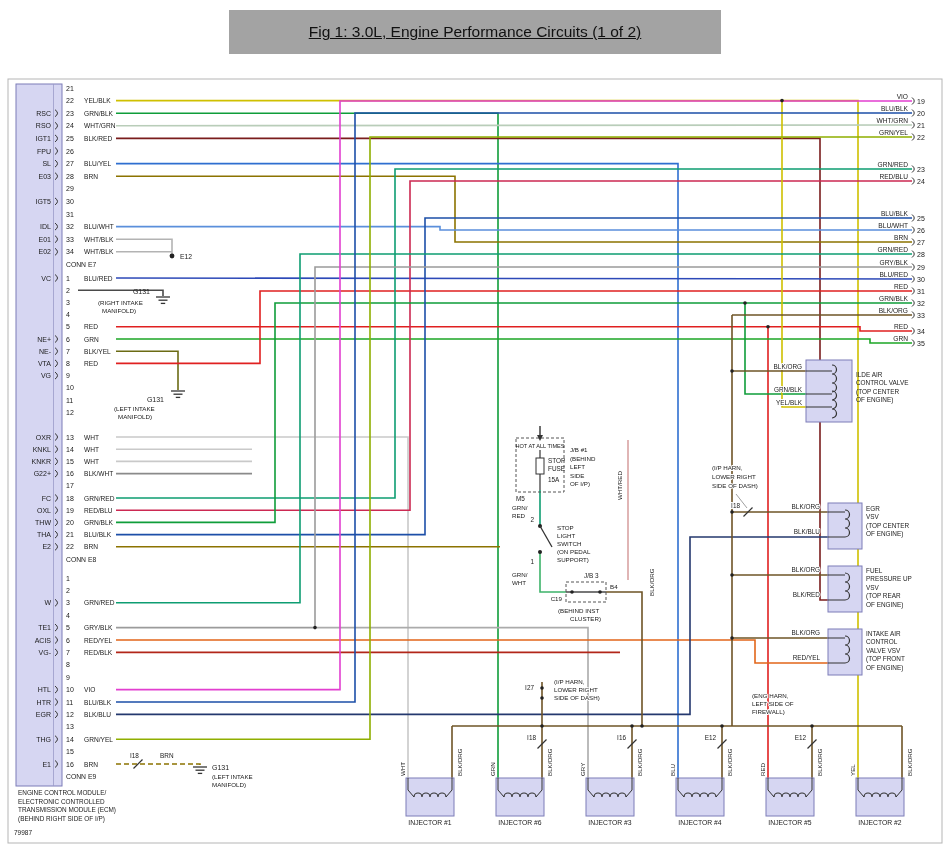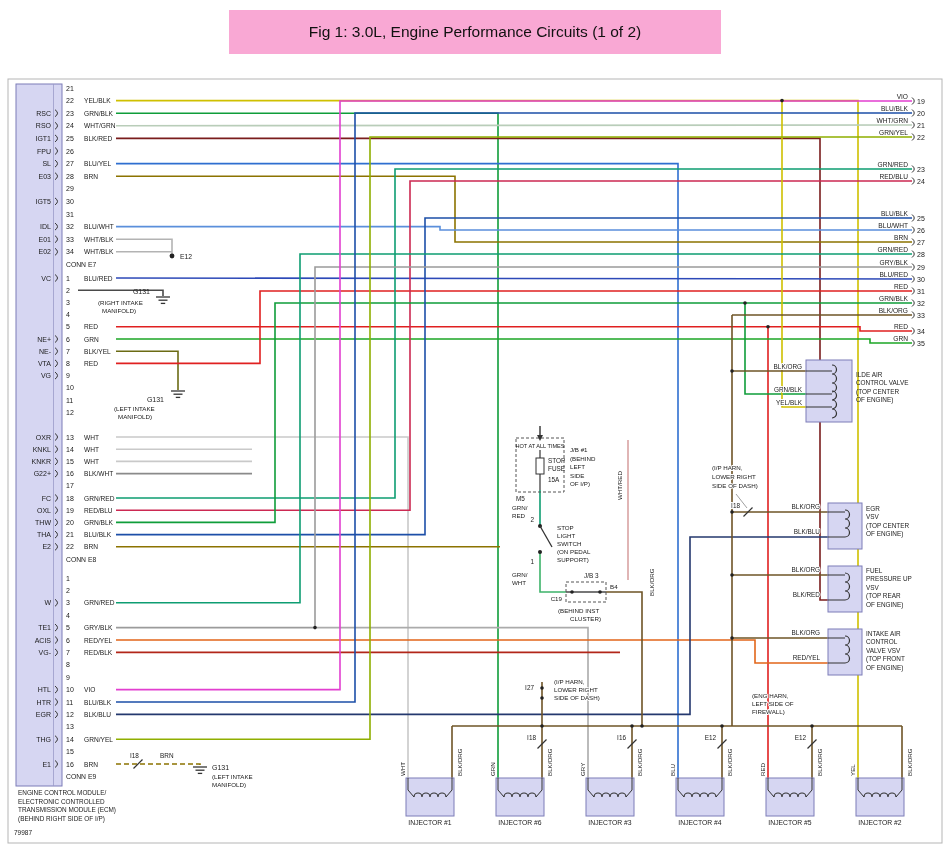--- a/index.html
+++ b/index.html
@@ -1,19 +1,19 @@
 <!DOCTYPE html>
 <html><head>
 <meta charset="utf-8">
 <style>
   html,body{margin:0;padding:0;background:#fff;}
   #page{position:relative;width:950px;height:850px;background:#fff;overflow:hidden;
         font-family:"Liberation Sans",sans-serif;}
-  #titlebar{position:absolute;left:229px;top:10px;width:492px;height:44px;background:#f9a8d4;
-        display:flex;align-items:center;justify-content:center;font-size:15.5px;color:#111;}
+  #titlebar{position:absolute;left:229px;top:10px;width:492px;height:44px;background:#a3a3a3;
+        display:flex;align-items:center;justify-content:center;font-size:15.5px;color:#111;text-decoration:underline;}
   svg{position:absolute;left:0;top:0;}
   svg text{font-family:"Liberation Sans",sans-serif;fill:#1a1a1a;}
   svg text.hl{paint-order:stroke;stroke:#ffffff;stroke-width:1.8px;stroke-linejoin:round;}
 </style>
 </head>
 <body>
 
 <div id="page">
   <div id="titlebar">Fig 1: 3.0L, Engine Performance Circuits (1 of 2)</div>
   <svg id="diagram" width="950" height="850" viewBox="0 0 950 850">

